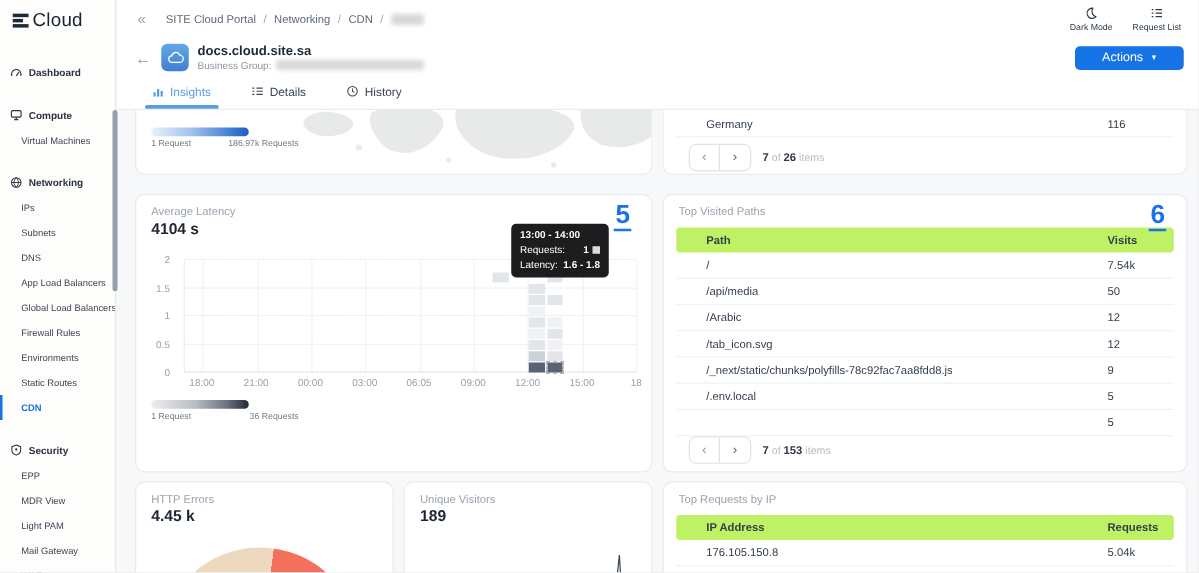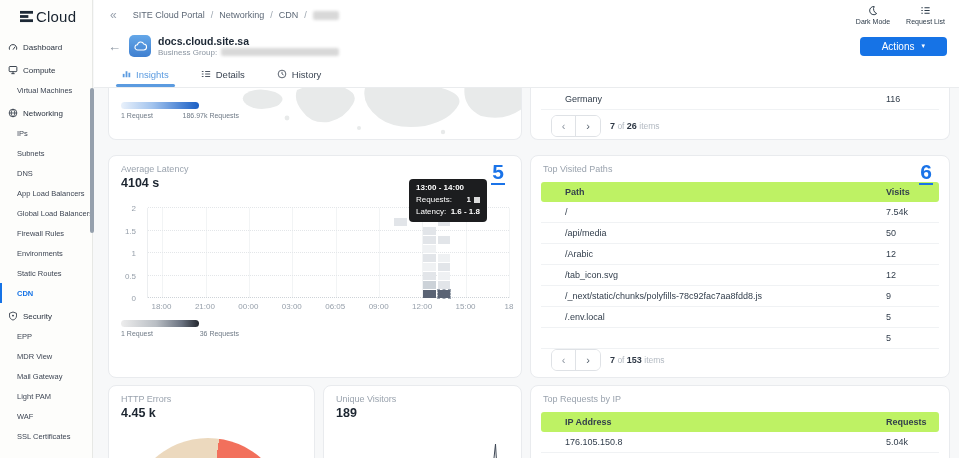--- a/index.html
+++ b/index.html
@@ -3,26 +3,26 @@
 <meta charset="utf-8">
 <style>
   * { margin:0; padding:0; box-sizing:border-box; }
   html,body { background:#e8e8e8; }
   .app { width:959px; height:458px; position:relative; overflow:hidden;
          font-family:"Liberation Sans", sans-serif; background:#f7f8f9; }
 
   
   .sidebar { position:absolute; left:0; top:0; bottom:0; width:93px;
              background:#fdfdfb; border-right:1px solid #e7e8e5; z-index:6; }
-  .logo { display:flex; align-items:center; gap:3px; padding:8px 0 9px 20px; cursor:pointer; }
+  .logo { display:flex; align-items:center; gap:3px; padding:8px 0 9px 10px; cursor:pointer; }
   .logo-ico svg { display:block; }
   .logo-txt { font-size:15px; color:#17222e; font-weight:500; letter-spacing:.2px; }
   .nav-item { height:20px; display:flex; align-items:center; font-size:7.5px; color:#3e4654;
               padding-left:17px; cursor:pointer; white-space:nowrap; overflow:hidden; }
-  .nav-item.parent { font-weight:400; color:#2a3340; padding-left:8px; gap:5px; margin-top:3px; font-size:8px; }
+  .nav-item.parent { font-weight:700; color:#2a3340; padding-left:8px; gap:5px; margin-top:14px; font-size:8px; }
   .nav-item.active { color:#1673e6; font-weight:700; border-left:2px solid #1673e6; padding-left:15px; }
   .nav-ico { display:flex; }
 
   
   .scroll-thumb { position:absolute; left:90px; top:88px; width:4px; height:145px;
                   background:#95a0ad; border-radius:2px; z-index:7; }
 
   
   .topbar { position:absolute; left:94px; right:0; top:0; height:30px; background:#fff;
             display:flex; align-items:center; padding-left:16px; z-index:5; }
@@ -219,24 +219,24 @@
           </span>
           <span>Security</span>
         </div>
         <div class="nav-item child">
           <span>EPP</span>
         </div>
         <div class="nav-item child">
           <span>MDR View</span>
         </div>
         <div class="nav-item child">
+          <span>Light PAM</span>
+        </div>
+        <div class="nav-item child">
           <span>Mail Gateway</span>
-        </div>
-        <div class="nav-item child">
-          <span>Light PAM</span>
         </div>
         <div class="nav-item child">
           <span>WAF</span>
         </div>
         <div class="nav-item child">
           <span>SSL Certificates</span>
         </div>
       </nav>
   </aside>
 

